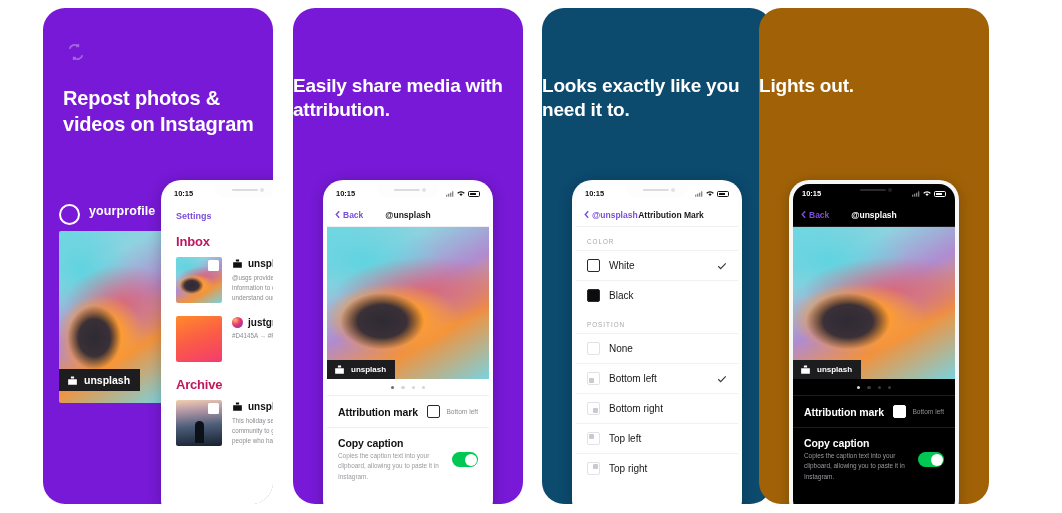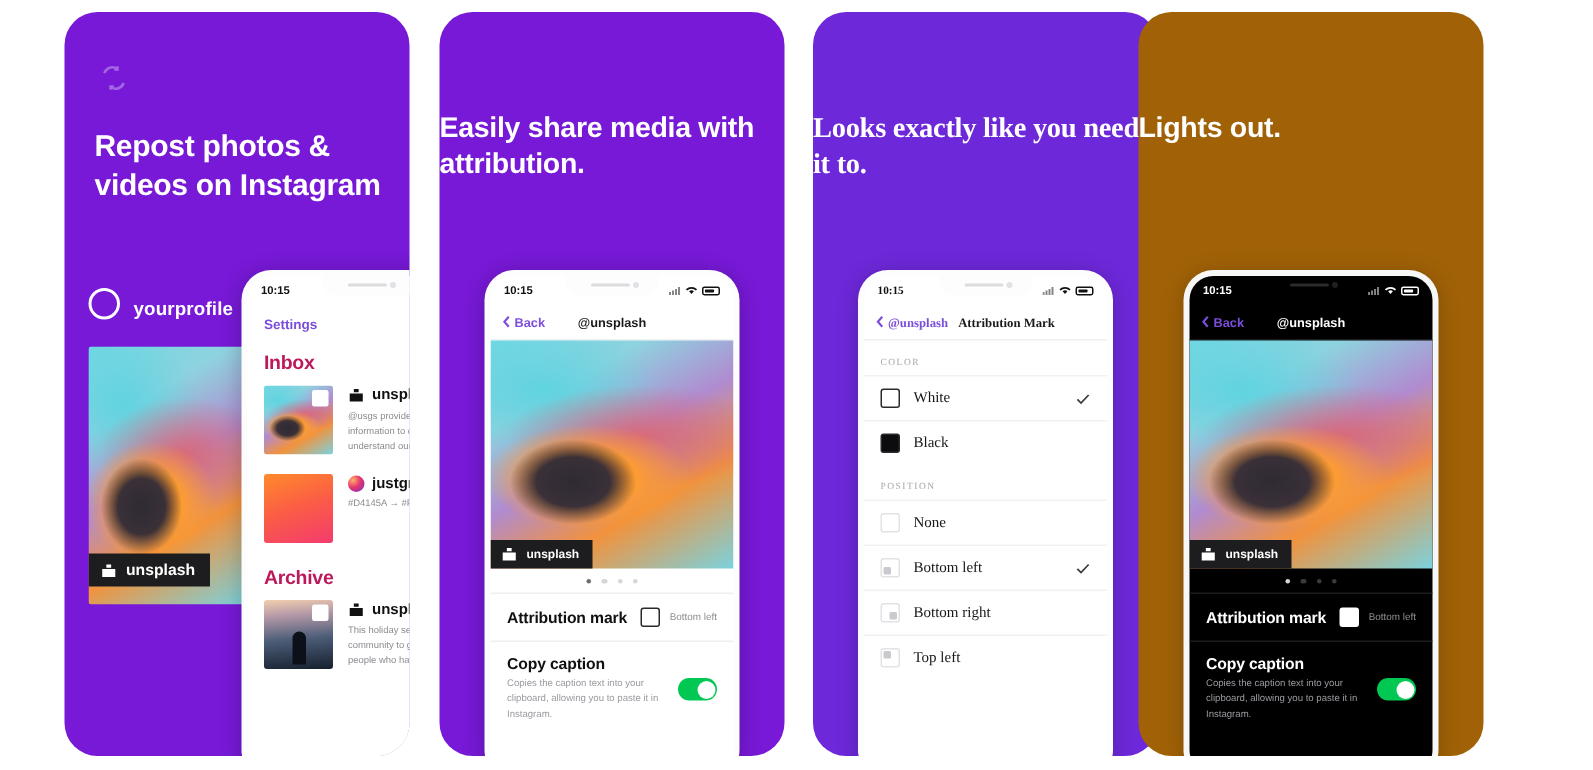--- a/index.html
+++ b/index.html
@@ -19,21 +19,21 @@
   .panel {
     position: absolute;
     top: 8px;
     width: 230px;
     height: 496px;
     border-radius: 22px;
     overflow: hidden;
   }
   #panel-1 { left: 43px;  background: #7719d6; }
   #panel-2 { left: 293px; background: #7719d6; }
-  #panel-3 { left: 542px; background: #6d28d9; font-family: Liberation Serif, serif; }
+  #panel-3 { left: 542px; background: #0c4a6e; }
   #panel-4 { left: 759px; background: #a16207; }
 
   .panel-headline {
     position: absolute;
     left: 0; right: 0;
     color: #ffffff;
     font-weight: bold;
     letter-spacing: -0.2px;
     line-height: 1.28;
   }
@@ -47,22 +47,22 @@
 
   .repost-logo {
     position: absolute;
     left: 22px; top: 33px;
     width: 22px; height: 22px;
     opacity: .55;
   }
 
   
   .profile-row {
-    position: absolute; left: 16px; top: 184px;
-    display: flex; align-items: flex-end; gap: 9px;
+    position: absolute; left: 16px; top: 196px;
+    display: flex; align-items: flex-start; gap: 9px;
   }
   .profile-ring {
     width: 21px; height: 21px; border-radius: 50%;
     border: 2.2px solid #fff;
   }
   .profile-name {
     color: #fff; font-size: 12.5px; font-weight: bold;
     letter-spacing: .1px;
   }
   .hero-photo {
@@ -551,20 +551,24 @@
             </svg>
         </div>
         <div class="list-item">
           <span class="sw pos br"></span>
           <span class="li-label">Bottom right</span>
         </div>
         <div class="list-item">
           <span class="sw pos tl"></span>
           <span class="li-label">Top left</span>
         </div>
+        <div class="list-item">
+          <span class="sw pos tr"></span>
+          <span class="li-label">Top right</span>
+        </div>
       </div>
     </div>
   </div>
 
   <div class="panel" id="panel-4">
     <div class="panel-headline">Lights out.</div>
 
     <div class="phone dark" id="phone-4">
       <div class="screen black">
         <div class="statusbar">

